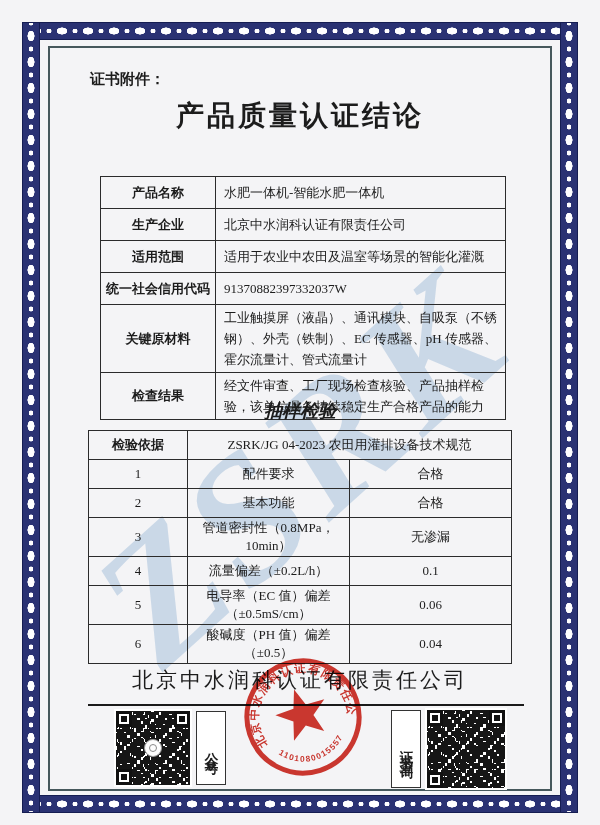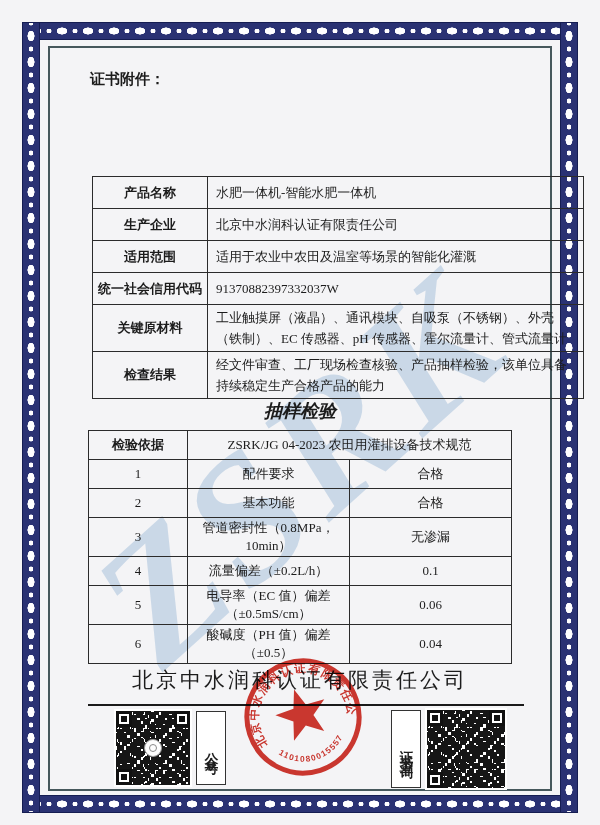--- a/index.html
+++ b/index.html
@@ -45,21 +45,21 @@
   .attach{position:absolute;left:90px;top:70px;font-size:15px;font-weight:700;}
   .title{position:absolute;left:0;right:0;top:97px;text-align:center;
          font-family:"Liberation Sans","DejaVu Sans",sans-serif;
          font-size:28px;font-weight:700;letter-spacing:3px;}
   .sec1{position:absolute;left:0;right:0;top:150px;text-align:center;font-size:18px;}
   .sec2{position:absolute;left:0;right:0;top:399px;text-align:center;font-size:18px;font-weight:700;font-style:italic;}
 
   
   table{border-collapse:collapse;table-layout:fixed;background:transparent;}
   td{border:1px solid #2b2b2b;font-size:13px;vertical-align:middle;background:transparent;}
-  .t1{position:absolute;left:92px;top:176px;width:492px;}
+  .t1{position:absolute;left:100px;top:176px;width:406px;}
   .t1 td.lab{width:112px;text-align:center;font-weight:700;}
   .t1 td{height:27px;}
   .t1 tr.tall td{height:42px;}
   .t1 td.val{padding:2px 8px;line-height:1.62;font-family:Liberation Serif, serif;}
   .t2{position:absolute;left:88px;top:430px;width:424px;}
   .t2 td{text-align:center;height:26px;padding:1px 4px;}
   .t2 .c0{width:90px;}
   .t2 .c1{width:230px;}
   .t2 .c2{width:104px;}
   .t2 td.lab{font-weight:700;}
@@ -109,20 +109,21 @@
   <div class="band band-h band-bottom"></div>
   <div class="band band-v band-left"></div>
   <div class="band band-v band-right"></div>
   <div class="frame"></div>
 
   <div class="watermark">ZSRK</div>
 
   <div class="content">
 
     <div class="attach">证书附件：</div>
+    <div class="title">产品质量认证结论</div>
 
     <table class="t1">
       <tbody>
           <tr>
         <td class="lab">产品名称</td>
         <td class="val">水肥一体机-智能水肥一体机</td>
       </tr>
       <tr>
         <td class="lab">生产企业</td>
         <td class="val">北京中水润科认证有限责任公司</td>

